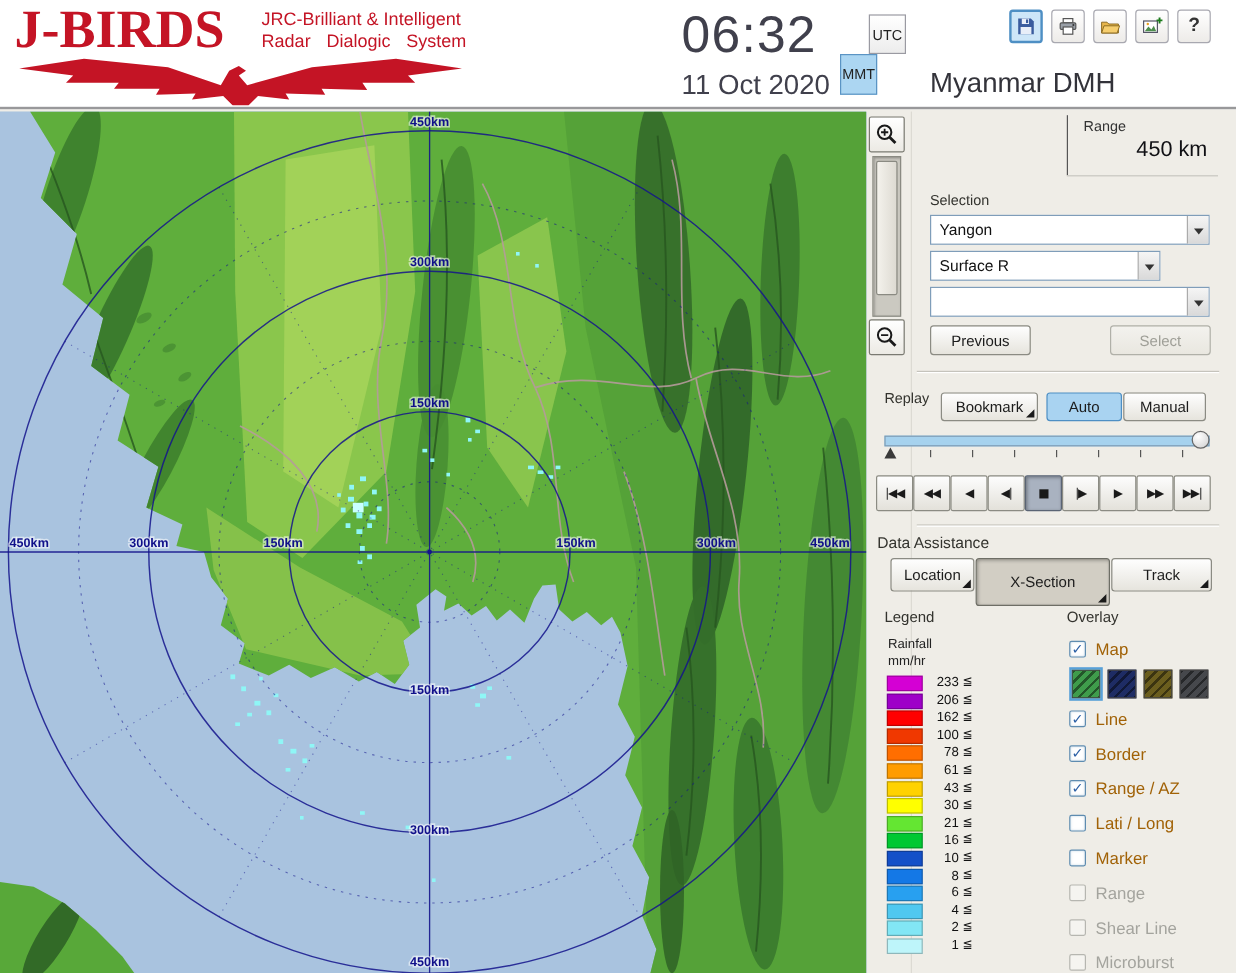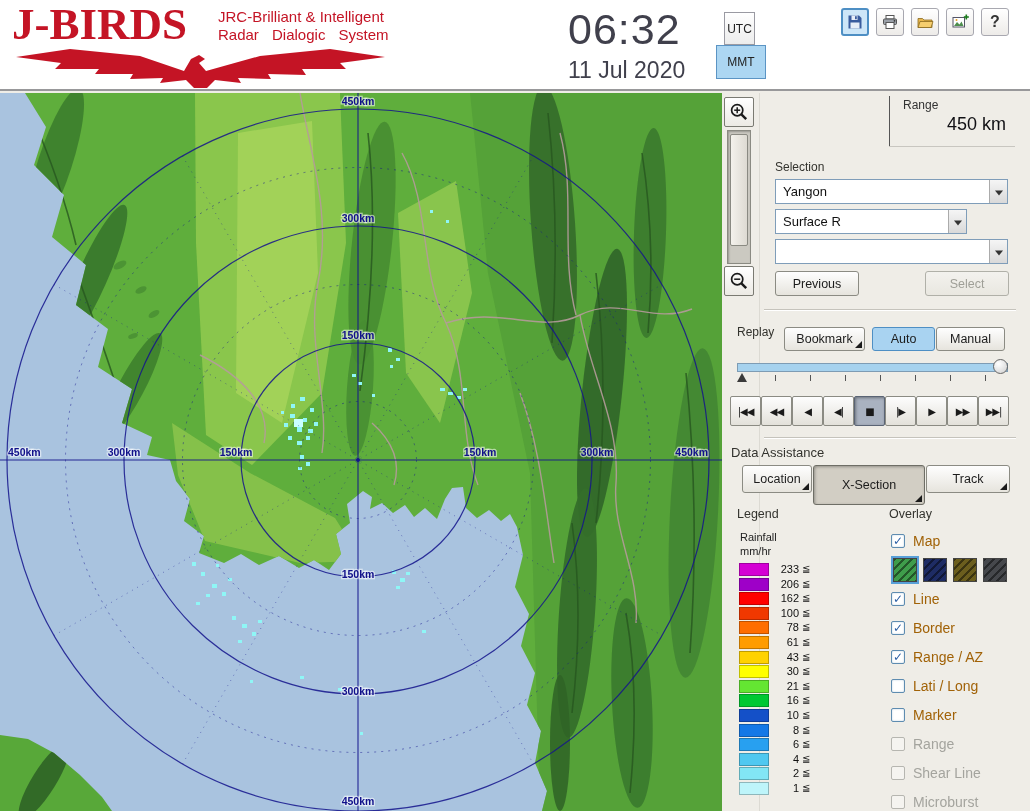--- a/index.html
+++ b/index.html
@@ -76,26 +76,26 @@
   <div id="header">
     <div class="abs logo-title" style="left:12px;top:2px">J-BIRDS</div>
     <div class="abs logo-sub" style="left:218px;top:9px">JRC-Brilliant &amp; Intelligent</div>
     <div class="abs logo-sub ws" style="left:218px;top:27px">Radar Dialogic System</div>
     <svg class="abs" style="left:8px;top:46px" width="385" height="42" viewBox="0 0 385 42">
       <path fill="#C41425" d="M8,11 L62,3 L132,10 L176,25 L183,13 L191,9 L197,13 L191,17 L198,25 L252,10 L322,3 L377,11 L332,17 L338,23 L294,23 L298,29 L260,28 L263,33 L230,32 L233,37 L207,34 L199,42 L186,42 L178,34 L152,37 L155,32 L122,33 L125,28 L87,28 L91,23 L47,23 L53,17 Z"></path>
     </svg>
 
 
     <div class="abs clock-time" style="left:568px;top:5px">06:32</div>
-    <div class="abs clock-date" style="left:568px;top:57px">11 Jul 2020</div>
+    <div class="abs clock-date" style="left:568px;top:57px">11 Oct 2020</div>
 
     <button class="abs tz-btn" style="left:724px;top:12px;width:31px;height:33px">
       <span>UTC</span>
     </button>
-    <button class="abs tz-btn sel" style="left:716px;top:45px;width:50px;height:34px">
+    <button class="abs tz-btn sel" style="left:700px;top:45px;width:31px;height:34px">
       <span>MMT</span>
     </button>
 
     <button class="abs tool-btn sel" style="left:841px;top:8px;width:28px;height:28px">
       <svg width="18" height="18" viewBox="0 0 18 18">
         <path d="M2.5,2.5 H13 L15.5,5 V15.5 H2.5 Z" fill="#3A5C9E"></path>
         <rect x="5.5" y="2.5" width="6" height="4.5" fill="#E8EEF8"></rect>
         <rect x="9" y="3.2" width="1.8" height="3" fill="#3A5C9E"></rect>
         <rect x="4.5" y="9.5" width="9" height="6" fill="#E8EEF8"></rect>
       </svg>
@@ -120,20 +120,21 @@
         <path d="M3,13 L6,9 L8.5,11.5 L10.5,8.5 L12.5,13 Z" fill="#4E8E4E"></path>
         <circle cx="5.5" cy="7" r="1" fill="#E8A020"></circle>
         <line x1="15.3" y1="1.5" x2="15.3" y2="6.5" stroke="#1A7A1A" stroke-width="1.6"></line>
         <line x1="12.8" y1="4" x2="17.8" y2="4" stroke="#1A7A1A" stroke-width="1.6"></line>
       </svg>
     </button>
     <button class="abs tool-btn" style="left:981px;top:8px;width:28px;height:28px">
       <span style="font-weight:bold;font-size:16px;color:#333">?</span>
     </button>
 
+    <div class="abs station-title" style="left:775px;top:56px">Myanmar DMH</div>
   </div>
 
   <div id="map">
     <svg width="722" height="718" viewBox="0 0 722 718">
       <defs>
         <path id="landA" d="M25,0 L46,34 L34,72 L64,102 L52,144 L86,172 L76,212 L108,236 L98,274 L132,296 L122,330 L152,344 L147,362 L170,367 L176,388 L190,406 L184,428 L204,443 L199,460 L224,470 L241,461 L259,472 L279,463 L299,475 L314,467 L329,477 L341,461 L336,441 L350,430 L347,411 L363,398 L372,404 L370,416 L382,410 L393,420 L405,412 L414,424 L425,415 L437,426 L445,406 L452,395 L463,394 L466,415 L477,425 L489,417 L501,428 L510,421 L517,434 L523,462 L515,494 L529,521 L521,553 L535,580 L527,612 L541,638 L535,670 L547,698 L542,718 L722,718 L722,0 Z"></path>
         <path id="landB" d="M0,642 L28,646 L54,660 L80,682 L102,704 L112,718 L0,718 Z"></path>
         <clipPath id="landclip">
             <use href="#landA"></use>
             <use href="#landB"></use>

